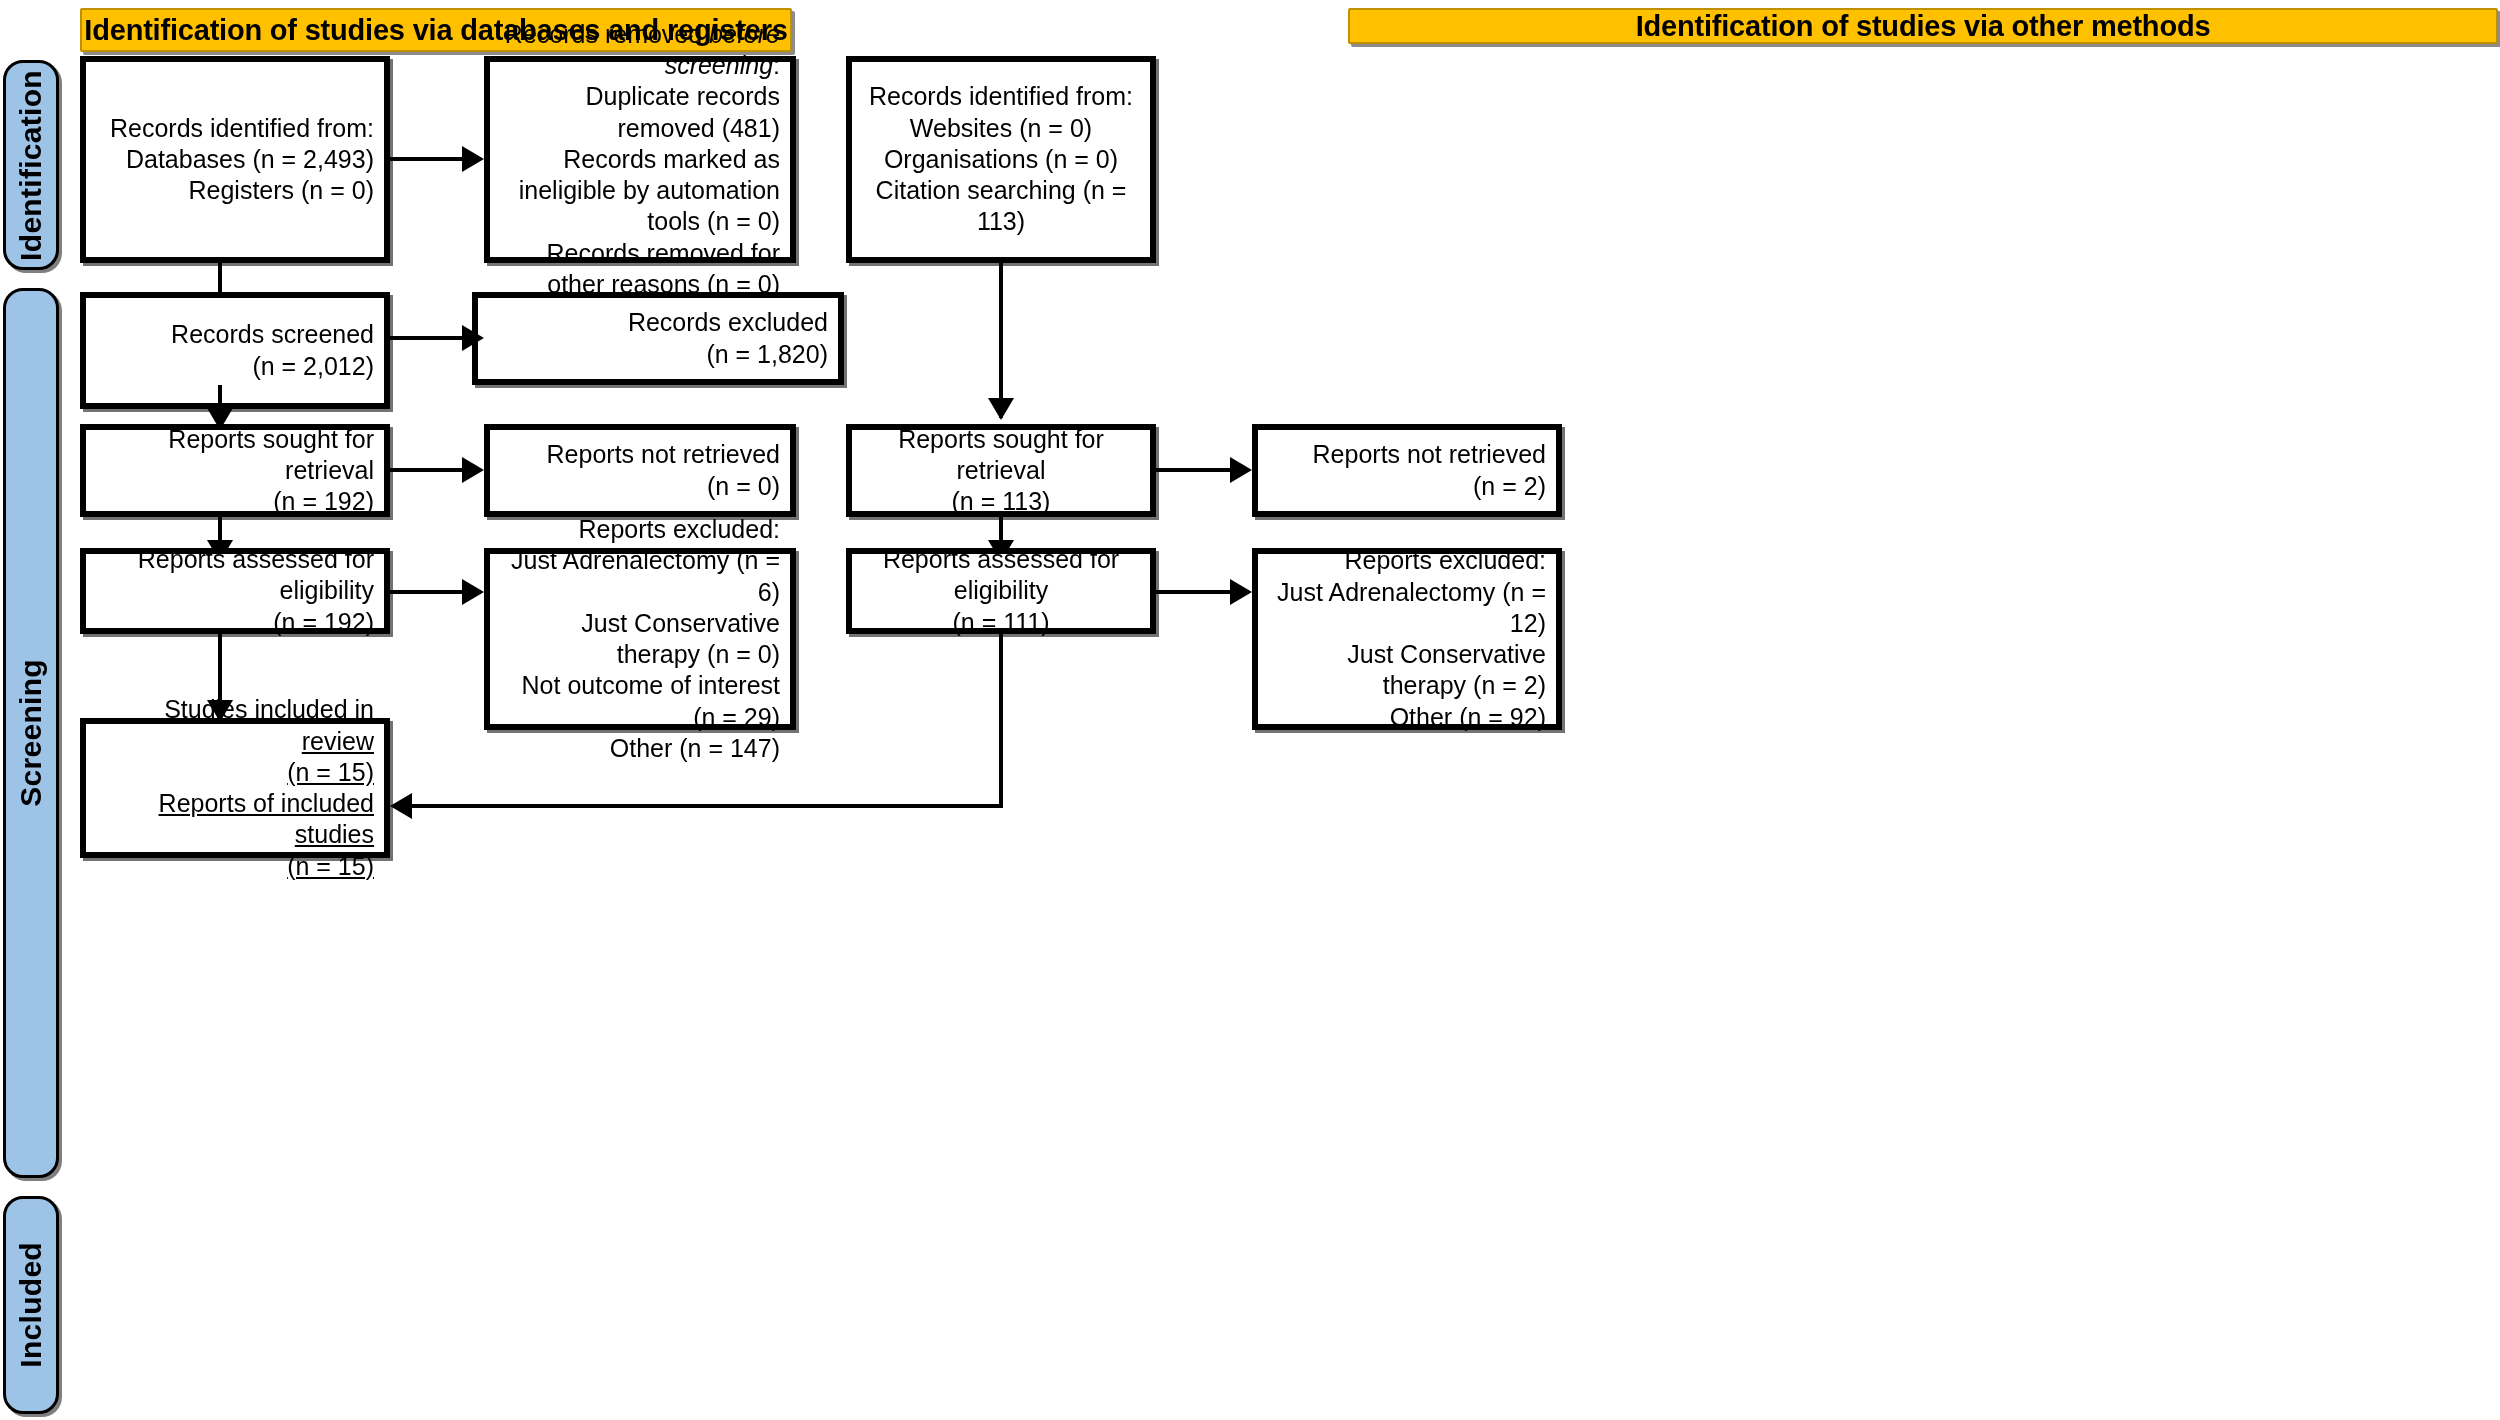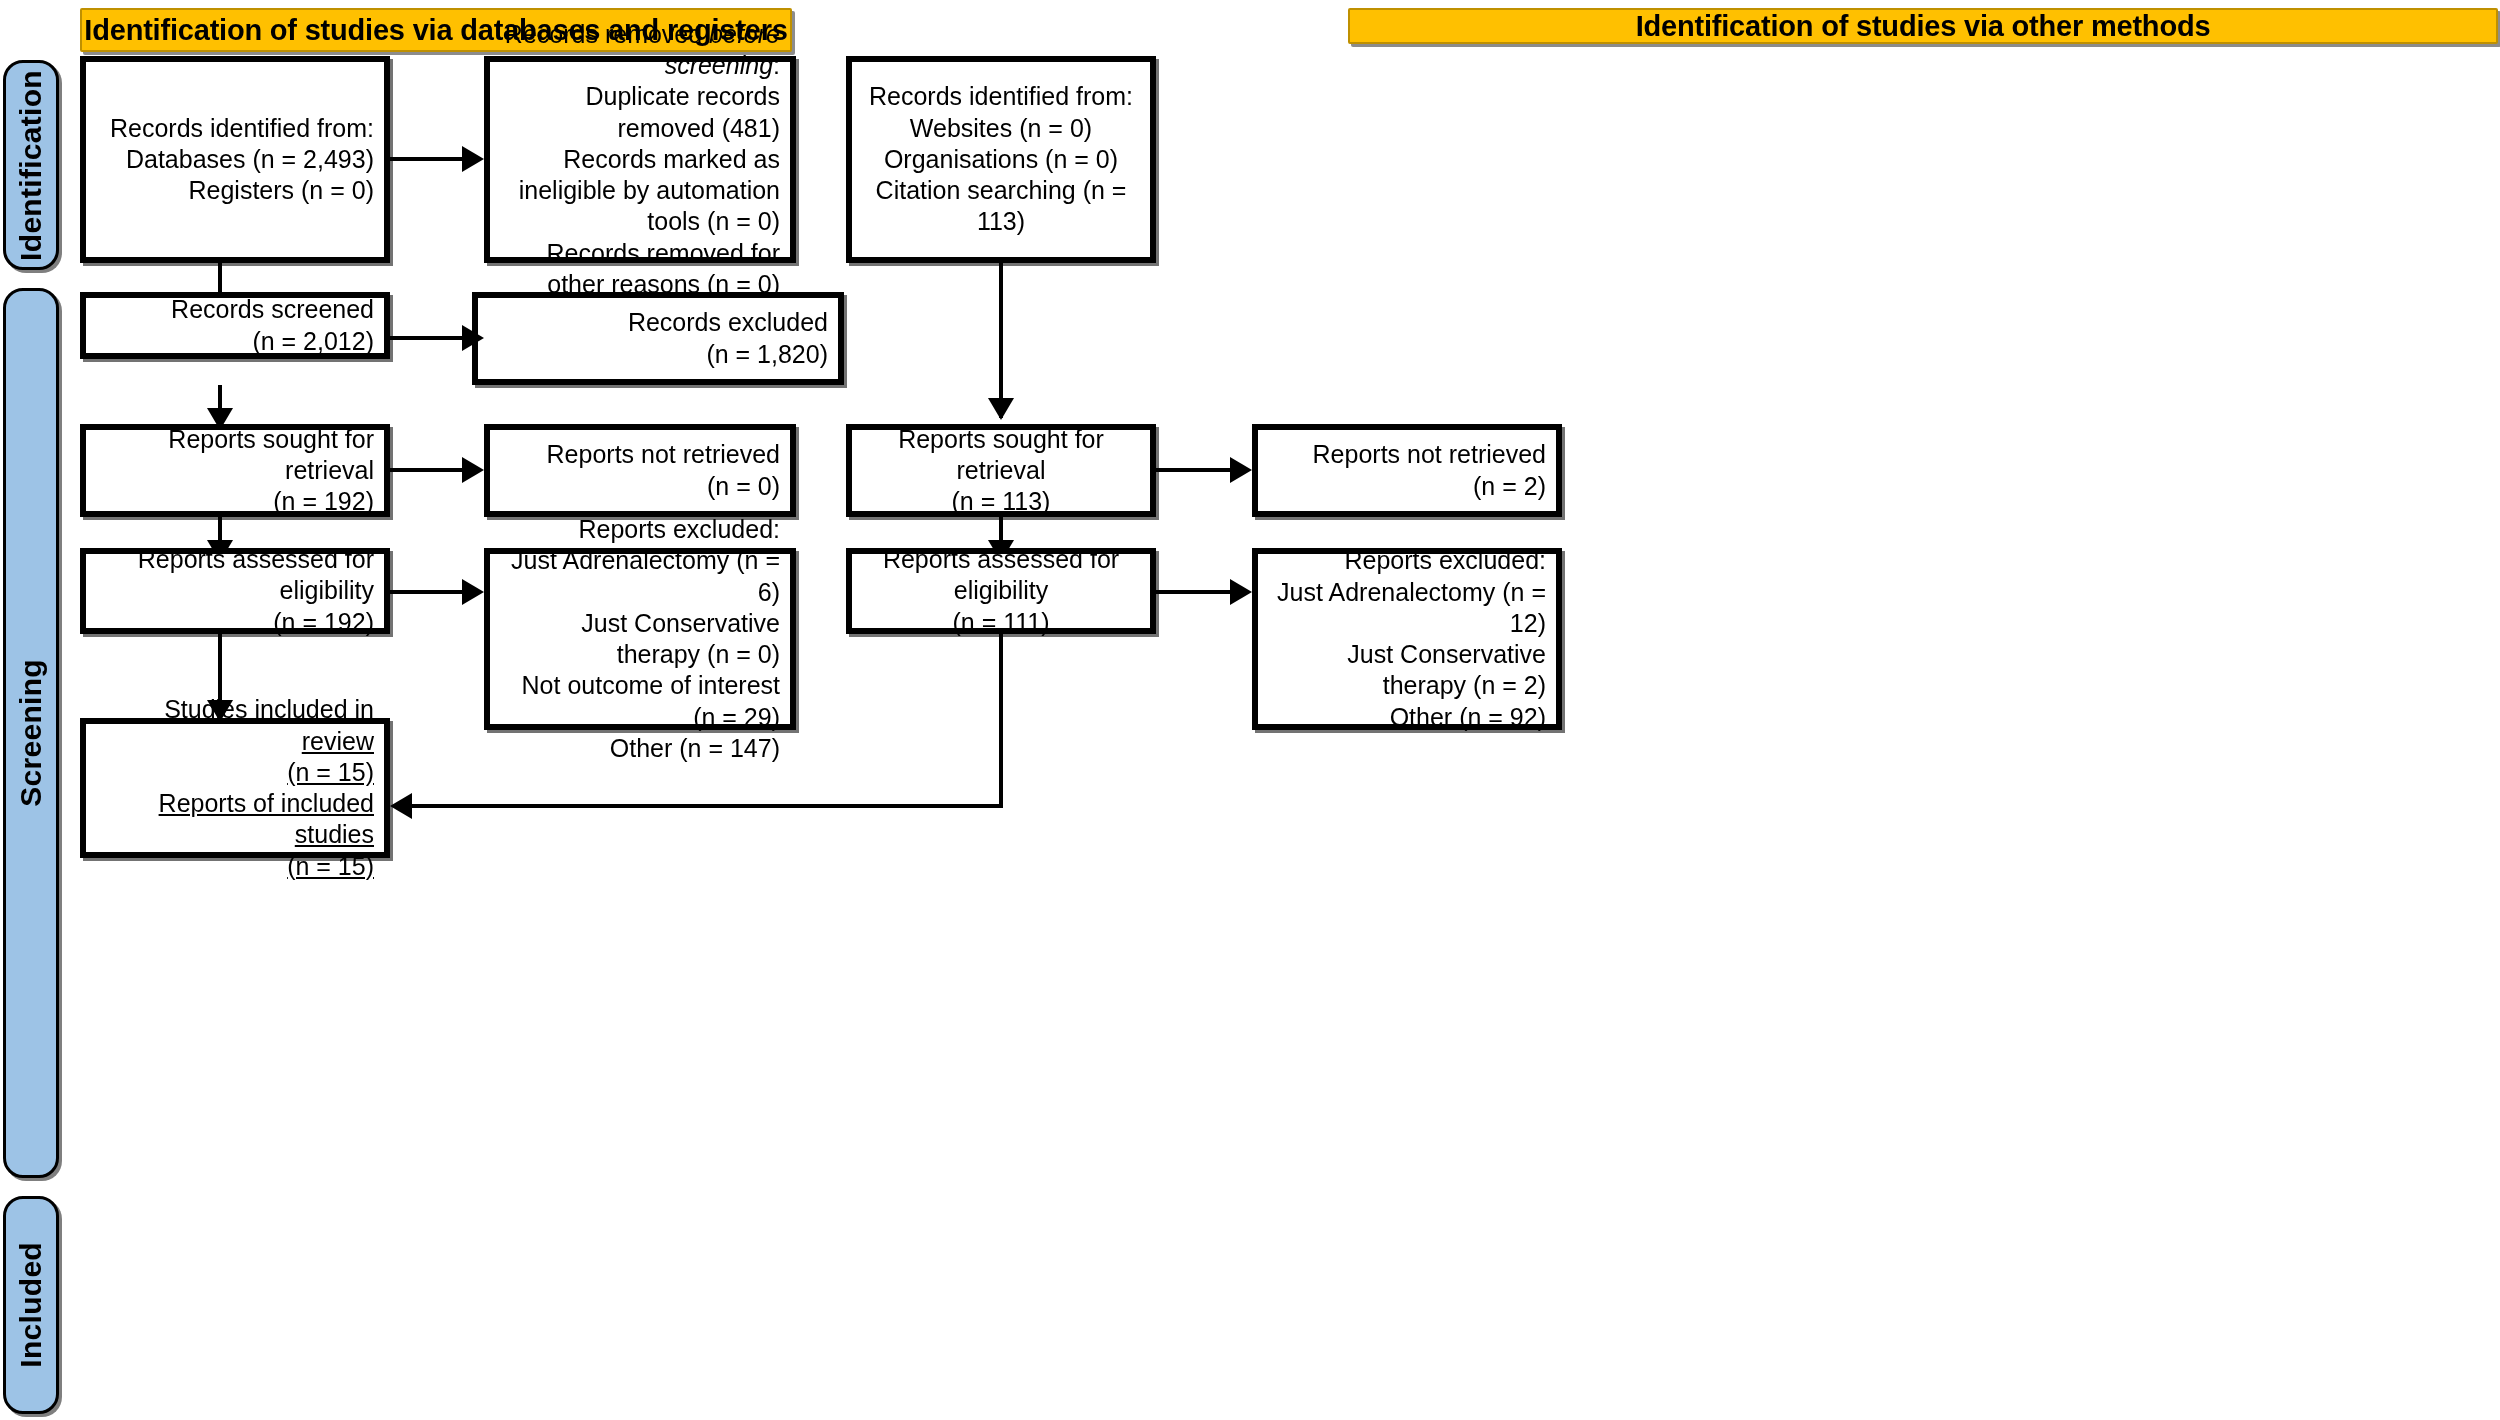--- a/index.html
+++ b/index.html
@@ -140,21 +140,21 @@
 Records removed for other reasons (n = 0)</span>
     </div>
   </div>
 
   <div class="hline" style="left:390px; top:157px; width:72px;"></div>
   <div class="arrow-r" style="left:462px; top:146px;"></div>
 
   <div class="vline" style="left:218px; top:263px; height:55px;"></div>
   <div class="arrow-d" style="left:207px; top:296px;"></div>
 
-  <div class="box" style="left:80px; top:292px; width:310px; height:67px;">
+  <div class="box" style="left:80px; top:292px; width:310px; height:117px;">
     <div class="txt">Records screened
 (n = 2,012)</div>
   </div>
 
   <div class="box" style="left:472px; top:292px; width:372px; height:93px;">
     <div class="txt">Records excluded
 (n = 1,820)</div>
   </div>
 
   <div class="hline" style="left:390px; top:336px; width:72px;"></div>

